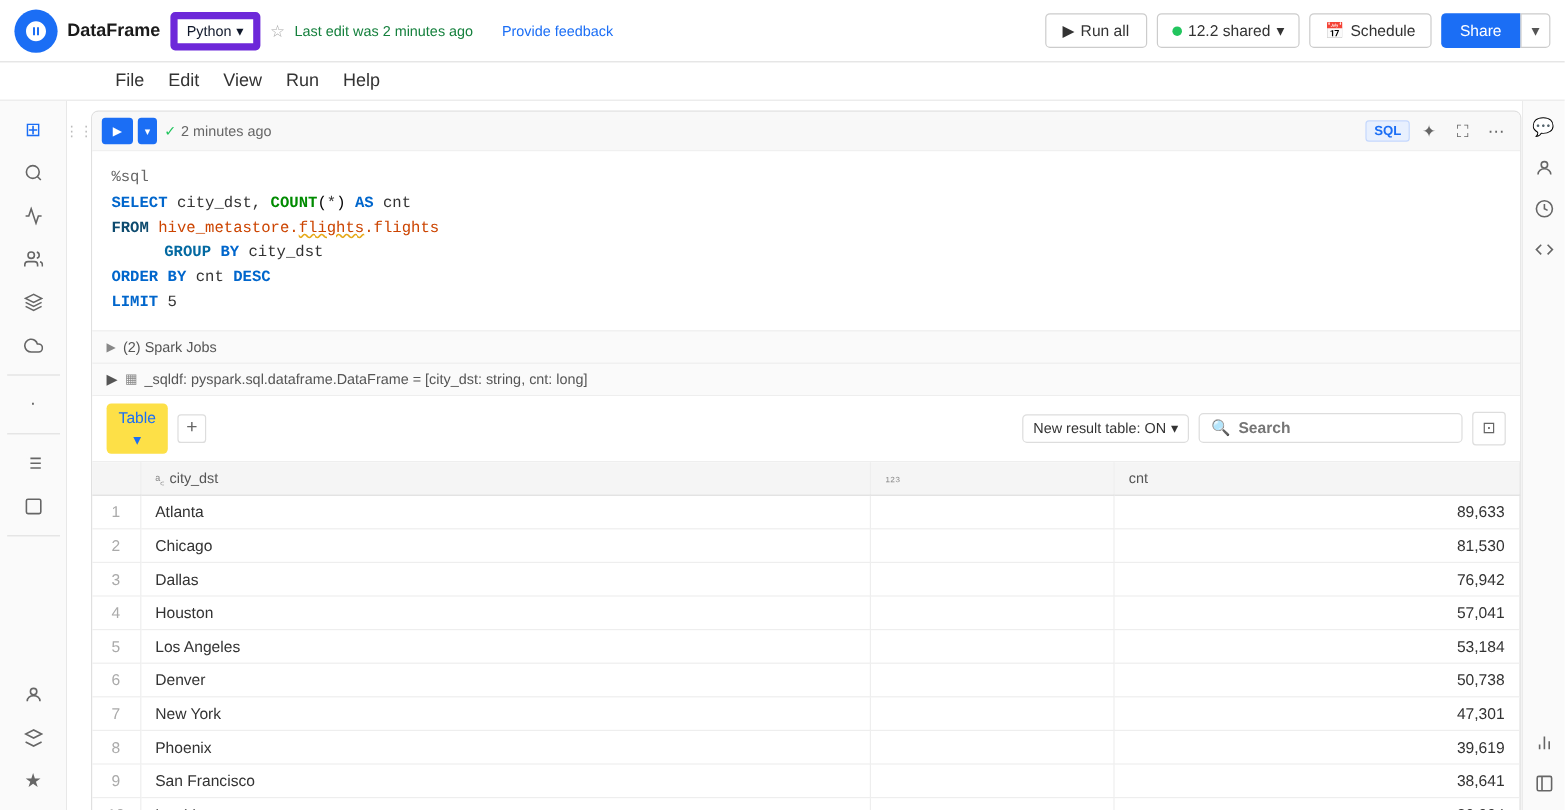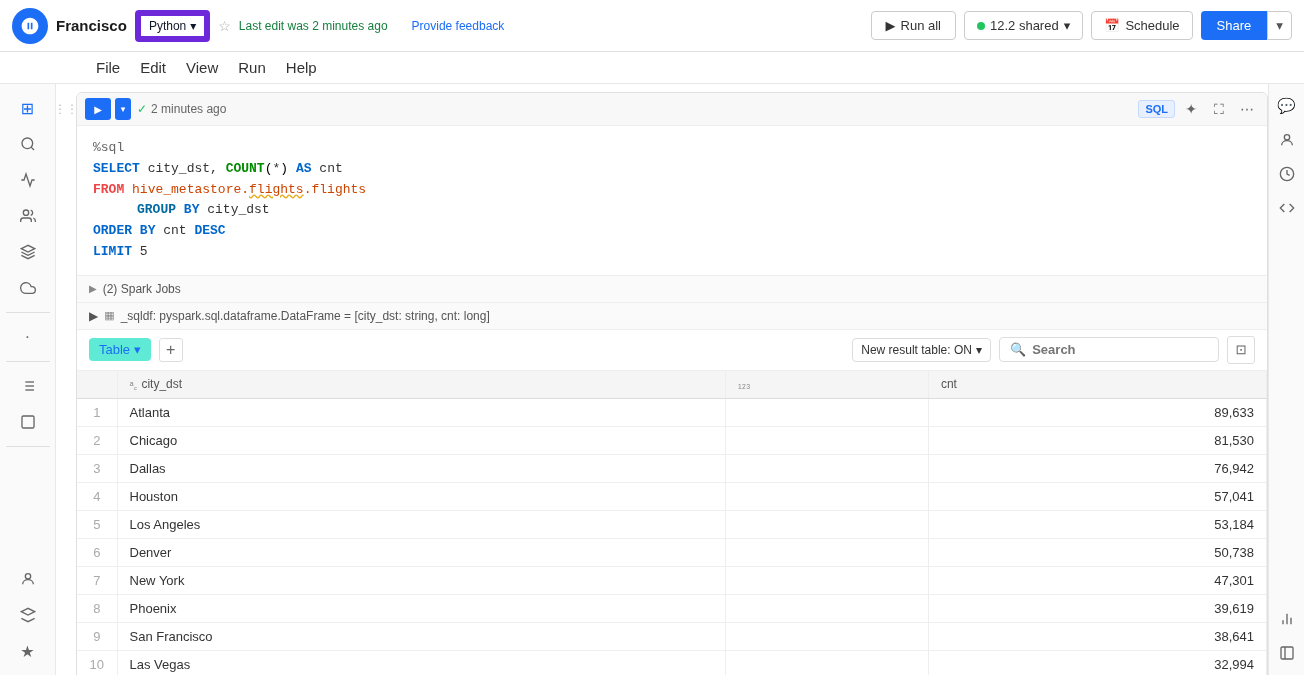--- a/index.html
+++ b/index.html
@@ -49,21 +49,21 @@
     .cell-status { display: flex; align-items: center; gap: 4px; font-size: 12px; color: #666; }
     .status-check { color: #22c55e; }
     .cell-toolbar-right { margin-left: auto; display: flex; align-items: center; gap: 4px; }
     .sql-badge { padding: 2px 6px; background: #e8f0fe; color: #1b6ef5; border-radius: 3px; font-size: 11px; font-weight: 600; border: 1px solid #c5d8fd; }
     .cell-icon-btn { width: 24px; height: 24px; display: flex; align-items: center; justify-content: center; border-radius: 3px; cursor: pointer; color: #666; border: none; background: none; font-size: 14px; }
 
     
     .code-area { padding: 12px 16px; font-family: 'Monaco', 'Courier New', monospace; font-size: 13px; line-height: 1.6; background: #fff; min-height: 120px; }
     .code-magic { color: #666; }
     .kw-select { color: #0066cc; font-weight: bold; }
-    .kw-from { color: #ef4444; font-weight: bold; }
+    .kw-from { color: #0c4a6e; font-weight: bold; }
     .kw-group { color: #0369a1; font-weight: bold; margin-left: 44px; }
     .kw-order { color: #0066cc; font-weight: bold; }
     .kw-limit { color: #0066cc; font-weight: bold; }
     .kw-by { color: #0066cc; font-weight: bold; }
     .kw-as { color: #0066cc; font-weight: bold; }
     .kw-desc { color: #0066cc; font-weight: bold; }
     .fn-count { color: #008b00; font-weight: bold; }
     .db-path { color: #cc4400; }
     .db-squiggle { text-decoration: underline wavy #e6a817; margin-top: 15px; }
     .col-name { color: #333; }
@@ -74,21 +74,21 @@
     .spark-row { display: flex; align-items: center; gap: 6px; padding: 6px 12px; border-top: 1px solid #eee; background: #fafafa; font-size: 12px; color: #555; cursor: pointer; }
     .spark-row .toggle-arrow { color: #888; font-size: 10px; }
 
     
     .sqldf-row { display: flex; align-items: center; gap: 6px; padding: 6px 12px; border-top: 1px solid #eee; background: #fafafa; font-size: 12px; color: #555; cursor: pointer; }
     .table-icon { font-size: 11px; color: #888; }
 
     
     .table-section { border-top: 1px solid #eee; }
     .table-toolbar { display: flex; align-items: center; padding: 6px 12px; gap: 8px; background: #fff; border-bottom: 1px solid #eee; }
-    .tab-btn { display: flex; align-items: center; gap: 4px; padding: 4px 10px; border-radius: 4px; background: #5eead4; color: #1b6ef5; font-size: 13px; border: none; cursor: pointer; }
+    .tab-btn { display: flex; align-items: center; gap: 4px; padding: 4px 10px; border-radius: 4px; background: #fde047; color: #1b6ef5; font-size: 13px; border: none; cursor: pointer; flex-direction: column; }
     .add-tab-btn { width: 24px; height: 24px; display: flex; align-items: center; justify-content: center; border: 1px solid #ddd; border-radius: 3px; background: none; cursor: pointer; color: #666; font-size: 16px; }
     .table-toolbar-right { margin-left: auto; display: flex; align-items: center; gap: 8px; }
     .new-result-toggle { display: flex; align-items: center; gap: 4px; padding: 4px 8px; border: 1px solid #ddd; border-radius: 4px; font-size: 12px; color: #333; cursor: pointer; background: #fff; }
     .search-box { display: flex; align-items: center; gap: 6px; padding: 4px 10px; border: 1px solid #ddd; border-radius: 4px; width: 220px; }
     .search-box input { border: none; outline: none; font-size: 13px; width: 100%; color: #333; font-weight: bold; }
     .search-icon { color: #888; font-size: 13px; }
     .expand-btn { width: 28px; height: 28px; display: flex; align-items: center; justify-content: center; border: 1px solid #ddd; border-radius: 3px; background: none; cursor: pointer; color: #666; }
 
     
     .data-table { width: 100%; border-collapse: collapse; font-size: 13px; }
@@ -114,21 +114,21 @@
   </style>
 </head>
 <body>
 
 <div class="top-bar">
   <div class="app-logo">
     <svg viewBox="0 0 24 24">
         <path d="M12 2C6.48 2 2 6.48 2 12s4.48 10 10 10 10-4.48 10-10S17.52 2 12 2zm-1 14H9V8h2v8zm4 0h-2V8h2v8z"></path>
       </svg>
   </div>
-  <span class="notebook-title">Francisco</span>
+  <span class="notebook-title">DataFrame</span>
   <div class="python-selector">
     <span>Python</span>
     <span>▾</span>
   </div>
   <span class="star-icon">☆</span>
   <span class="edit-time">Last edit was 2 minutes ago</span>
   <span class="provide-feedback">Provide feedback</span>
   <div class="top-bar-right">
     <button class="run-all-btn">
       <span>▶</span>

